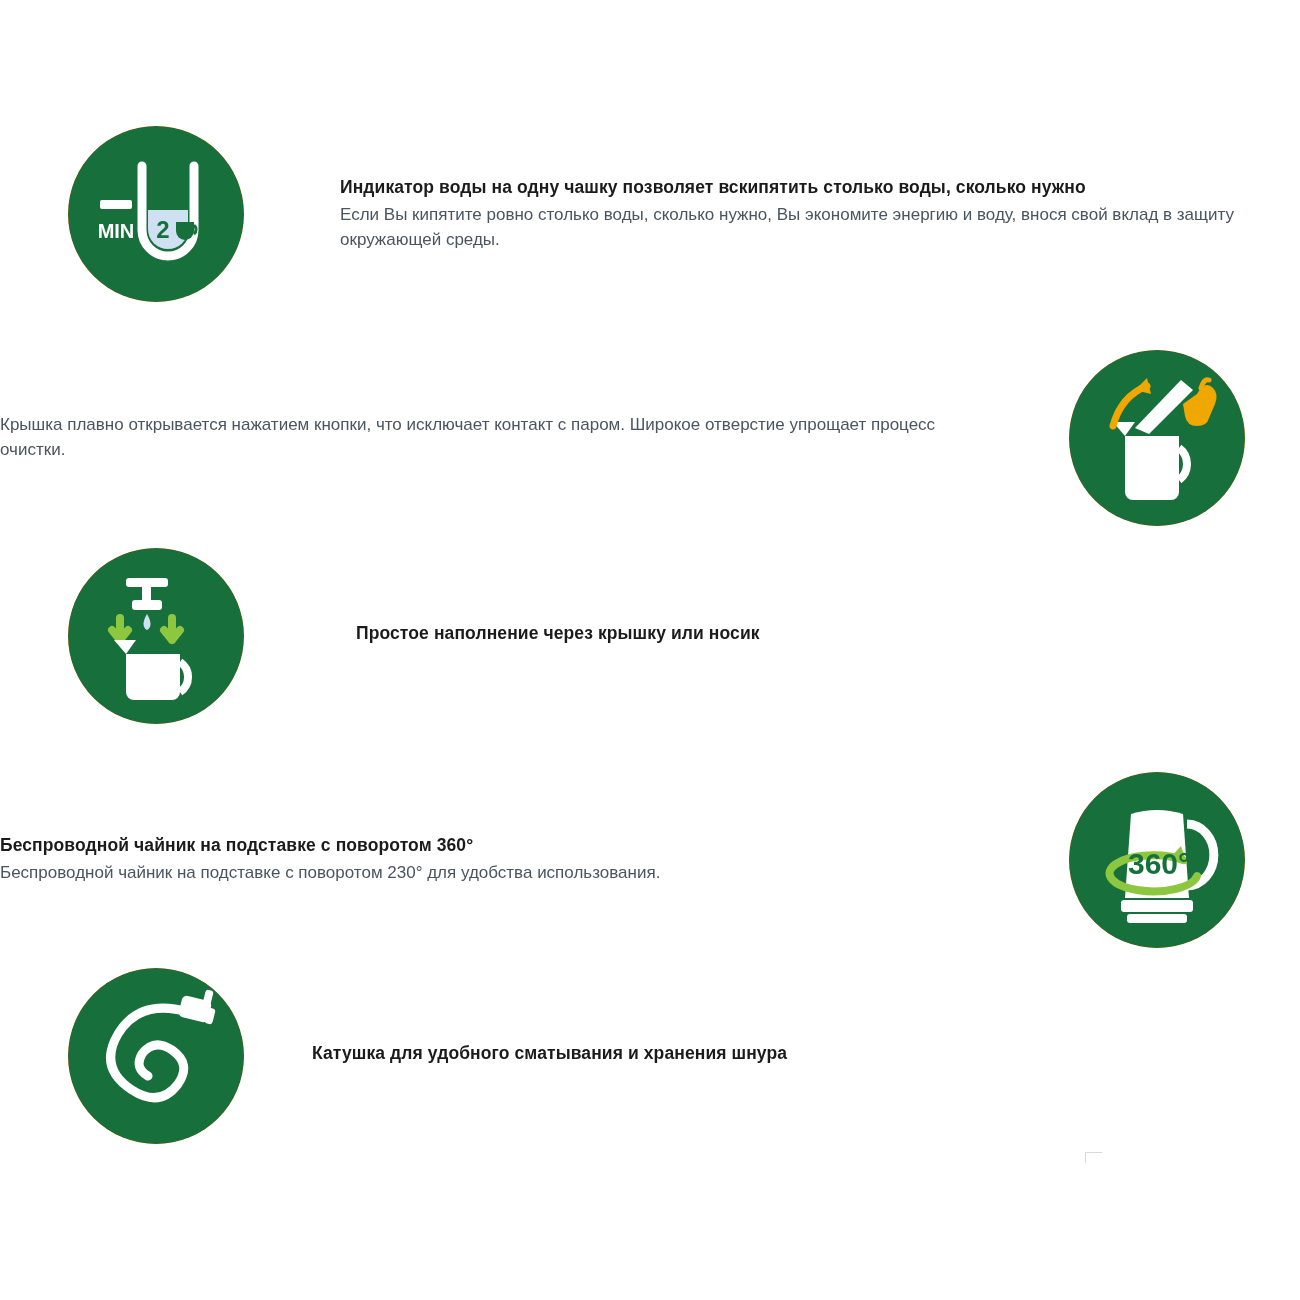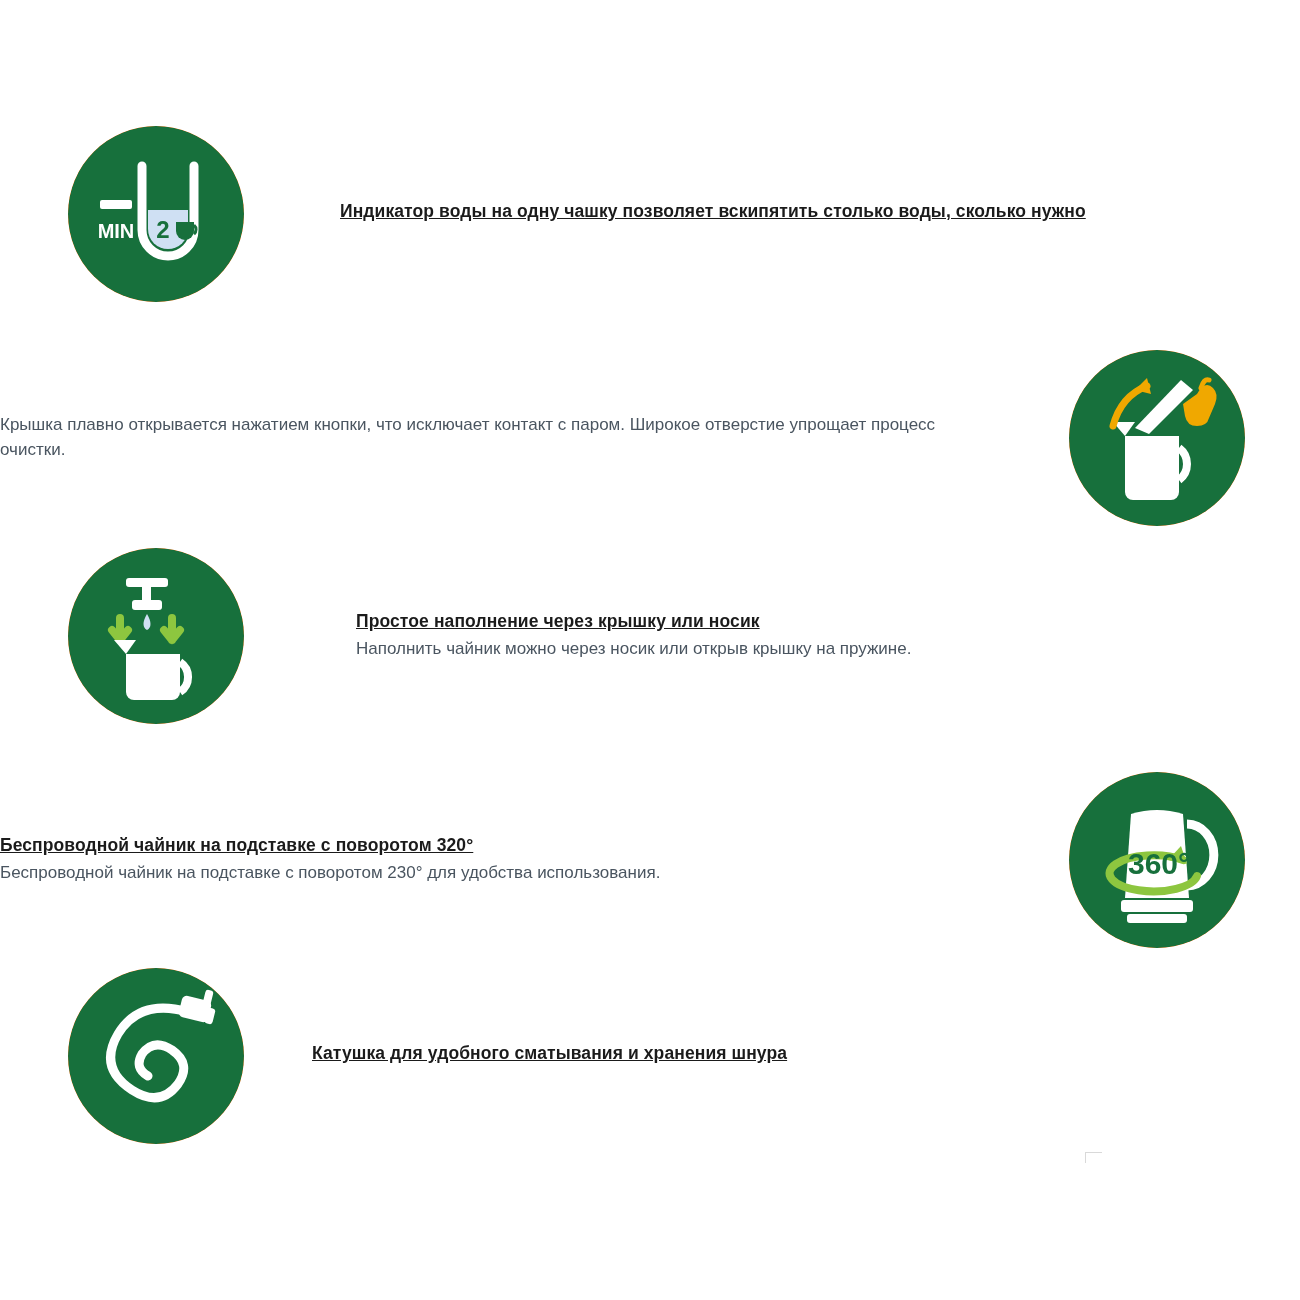--- a/index.html
+++ b/index.html
@@ -47,21 +47,20 @@
   .text-block {
     flex: 1 1 auto;
   }
   .feature-title {
     font-size: 17.5px;
     font-weight: bold;
     color: #1b1b1b;
     line-height: 1.35;
     margin: 0 0 4px 0;
     letter-spacing: 0.1px;
-    text-decoration: underline;
   }
   .feature-desc {
     font-size: 17px;
     font-weight: normal;
     color: #4a5560;
     line-height: 1.45;
     margin: 0;
   }
 
   
@@ -108,20 +107,21 @@
         <rect x="32" y="74" width="32" height="9" rx="2" fill="#ffffff"></rect>
         <text x="48" y="112" font-family="Liberation Sans, sans-serif" font-size="20" font-weight="bold" fill="#ffffff" text-anchor="middle">MIN</text>
         <text x="95" y="112" font-family="Liberation Sans, sans-serif" font-size="24" font-weight="bold" fill="#17703c" text-anchor="middle">2</text>
 
         <path d="M108 96 h18 v9 a9 9 0 0 1 -9 9 h0 a9 9 0 0 1 -9 -9 Z" fill="#17703c"></path>
         <path d="M126 99 a6 6 0 0 1 0 9" fill="none" stroke="#17703c" stroke-width="3"></path>
       </svg>
     </div>
     <div class="text-block">
       <p class="feature-title">Индикатор воды на одну чашку позволяет вскипятить столько воды, сколько нужно</p>
+      <p class="feature-desc">Если Вы кипятите ровно столько воды, сколько нужно, Вы экономите энергию и воду, внося свой вклад в защиту окружающей среды.</p>
     </div>
   </div>
 
   <div class="feature right-icon" id="feature-2">
     <div class="icon-badge">
       <svg viewBox="0 0 176 176" xmlns="http://www.w3.org/2000/svg">
         <circle cx="88" cy="88" r="88" fill="#17703c"></circle>
 
         <path d="M56 86 h54 v56 a8 8 0 0 1 -8 8 h-38 a8 8 0 0 1 -8 -8 Z" fill="#ffffff"></path>
         <path d="M56 86 l-12 -14 h22 Z" fill="#ffffff"></path>
@@ -155,42 +155,41 @@
         <path d="M52 70 v22 M52 92 l-8 -10 M52 92 l8 -10" stroke="#8dc63f" stroke-width="8" fill="none" stroke-linecap="round"></path>
         <path d="M104 70 v22 M104 92 l-8 -10 M104 92 l8 -10" stroke="#8dc63f" stroke-width="8" fill="none" stroke-linecap="round"></path>
 
         <path d="M58 106 h54 v38 a8 8 0 0 1 -8 8 h-38 a8 8 0 0 1 -8 -8 Z" fill="#ffffff"></path>
         <path d="M58 106 l-12 -14 h22 Z" fill="#ffffff"></path>
         <path d="M112 114 a18 18 0 0 1 0 30" fill="none" stroke="#ffffff" stroke-width="8"></path>
       </svg>
     </div>
     <div class="text-block">
       <p class="feature-title">Простое наполнение через крышку или носик</p>
-      <p class="feature-desc">Наполнить чайник можно через носик или открыв крышку на пружине.</p>
     </div>
   </div>
 
   <div class="feature right-icon" id="feature-4">
     <div class="icon-badge">
       <svg viewBox="0 0 176 176" xmlns="http://www.w3.org/2000/svg">
         <circle cx="88" cy="88" r="88" fill="#17703c"></circle>
 
         <path d="M62 42 q26 -8 52 0 l6 84 h-64 Z" fill="#ffffff"></path>
         <rect x="52" y="128" width="72" height="12" rx="3" fill="#ffffff"></rect>
         <rect x="58" y="142" width="60" height="9" rx="3" fill="#ffffff"></rect>
 
         <path d="M118 52 a26 30 0 0 1 0 62" fill="none" stroke="#ffffff" stroke-width="9"></path>
 
         <path d="M128 104 a44 18 0 1 1 -14 -16" fill="none" stroke="#8dc63f" stroke-width="8" stroke-linecap="round"></path>
         <path d="M112 74 l6 18 l-19 -4 Z" fill="#8dc63f"></path>
         <text x="90" y="102" font-family="Liberation Sans, sans-serif" font-size="30" font-weight="bold" fill="#17703c" text-anchor="middle">360°</text>
       </svg>
     </div>
     <div class="text-block">
-      <p class="feature-title">Беспроводной чайник на подставке с поворотом 320°</p>
+      <p class="feature-title">Беспроводной чайник на подставке с поворотом 360°</p>
       <p class="feature-desc">Беспроводной чайник на подставке с поворотом 230° для удобства использования.</p>
     </div>
   </div>
 
   <div class="feature left-icon" id="feature-5">
     <div class="icon-badge">
       <svg viewBox="0 0 176 176" xmlns="http://www.w3.org/2000/svg">
         <circle cx="88" cy="88" r="88" fill="#17703c"></circle>
 
         <path d="M120 44 q-48 -14 -70 22 q-20 34 14 56 q28 18 46 -6 q14 -20 -6 -34 q-18 -12 -30 4 q-8 14 6 22" fill="none" stroke="#ffffff" stroke-width="9" stroke-linecap="round"></path>

